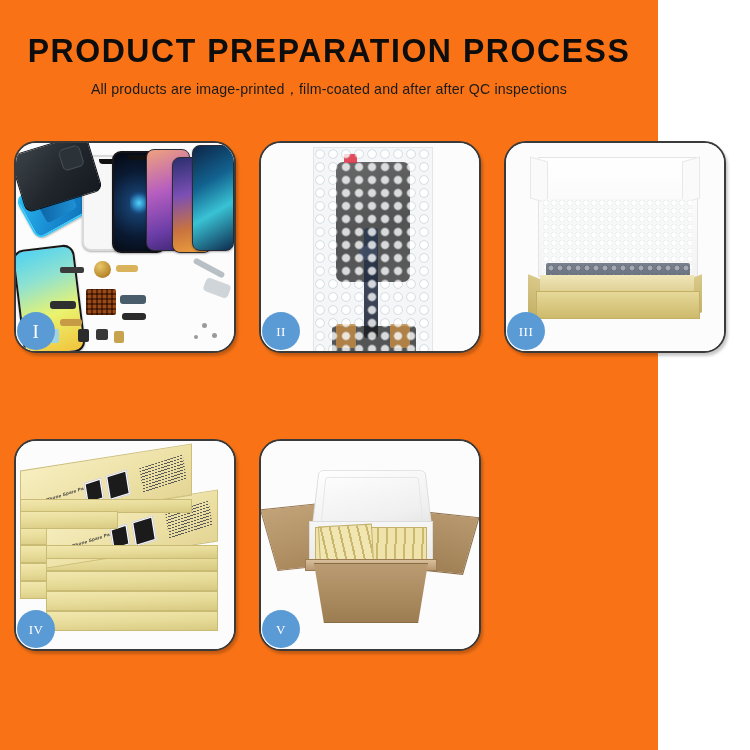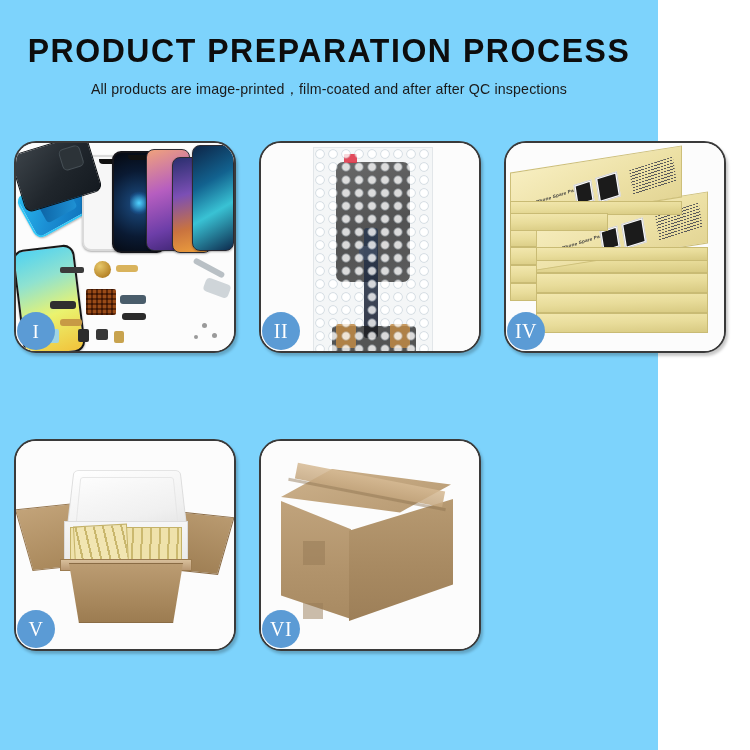--- a/index.html
+++ b/index.html
@@ -12,21 +12,21 @@
     height: 750px;
     font-family: "Liberation Sans", sans-serif;
     color: #111;
     overflow: hidden;
   }
 
   .page {
     position: relative;
     width: 658px;
     height: 750px;
-    background: #7dd3fc;
+    background: #f97316;
     box-sizing: border-box;
   }
 
   
   .header {
     padding-top: 34px;
     text-align: center;
   }
   .title {
     font-size: 33px;
@@ -89,21 +89,21 @@
     display: flex;
     align-items: center;
     justify-content: center;
     font-family: "Liberation Serif", serif;
     font-size: 19px;
     font-weight: 400;
     letter-spacing: 0.5px;
     z-index: 12;
     line-height: 1;
   }
-  .badge.small { font-size: 20px; }
+  .badge.small { font-size: 13px; }
 
   
   .scene { position: absolute; inset: 0; }
 
   .ph {
     position: absolute;
     border-radius: 7px;
     box-shadow: 0 1px 2px rgba(0,0,0,.3);
   }
   .ph-teal {
@@ -475,20 +475,34 @@
           <div class="bb-chip"></div>
           <div class="bb-base"></div>
           <div class="bb-conn1"></div>
           <div class="bb-conn2"></div>
           <div class="bubble-overlay"></div>
         </div>
       </div>
       <div class="badge small">II</div>
     </div>
 
+    <div class="panel">
+      <div class="panel-inner">
+        <div class="p3-lid-back"></div>
+        <div class="p3-flapL"></div>
+        <div class="p3-flapR"></div>
+        <div class="p3-foam"></div>
+        <div class="p3-contents"></div>
+        <div class="p3-tray-left"></div>
+        <div class="p3-tray-right"></div>
+        <div class="p3-tray-top"></div>
+        <div class="p3-tray-front"></div>
+      </div>
+      <div class="badge small">III</div>
+    </div>
 
     <div class="panel">
       <div class="panel-inner">
         <div class="stack">
 
           <div class="sbox" style="left:4px;  top:86px;  width:96px; height:16px;"></div>
           <div class="sbox" style="left:4px;  top:104px; width:96px; height:16px;"></div>
           <div class="sbox" style="left:4px;  top:122px; width:96px; height:16px;"></div>
           <div class="sbox" style="left:4px;  top:140px; width:96px; height:16px;"></div>
 
@@ -534,27 +548,15 @@
         <div class="p5-lid"></div>
         <div class="p5-foamtray"></div>
         <div class="p5-gold"></div>
         <div class="p5-gold2"></div>
         <div class="p5-rim"></div>
         <div class="p5-front"></div>
       </div>
       <div class="badge small">V</div>
     </div>
 
-    <div class="panel">
-      <div class="panel-inner">
-        <div class="p6-top"></div>
-        <div class="p6-left"></div>
-        <div class="p6-right"></div>
-        <div class="p6-tape"></div>
-        <div class="p6-seam"></div>
-        <div class="p6-tab1"></div>
-        <div class="p6-tab2"></div>
-      </div>
-      <div class="badge small">VI</div>
-    </div>
 
   </div>
 </div>
 
 </body></html>

